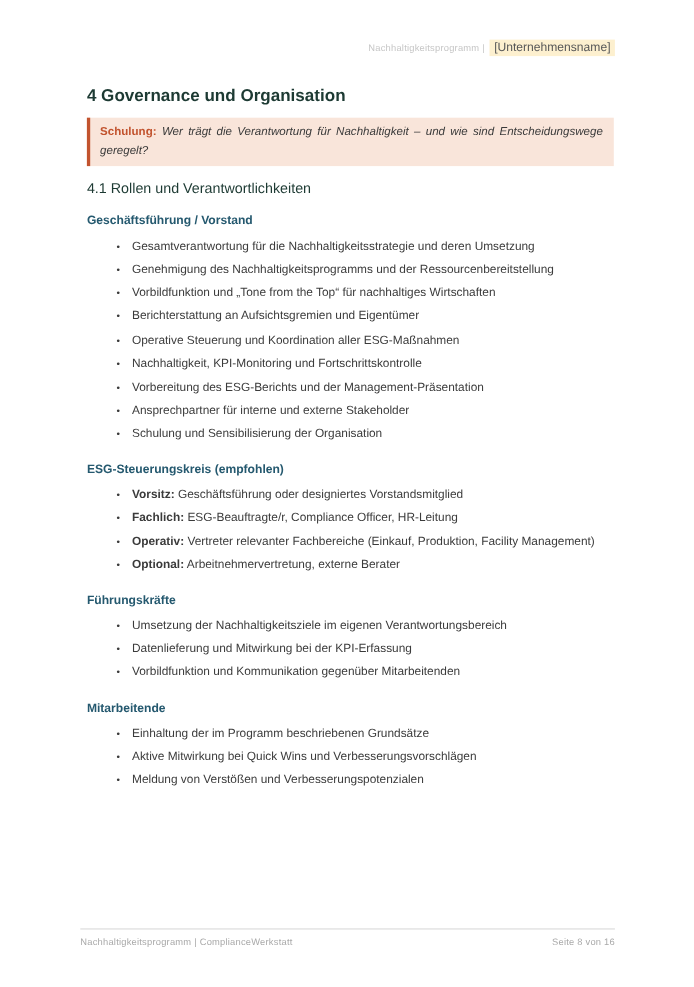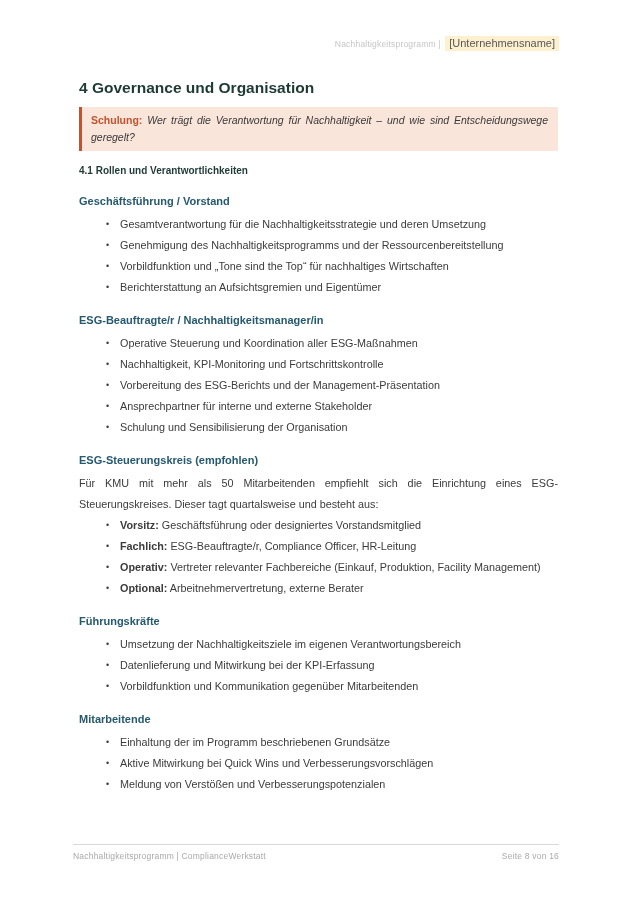--- a/index.html
+++ b/index.html
@@ -7,21 +7,21 @@
     position:relative; width:631px; height:897px; background:#ffffff;
     font-family:"Liberation Sans", sans-serif; color:#3b3b3b; overflow:hidden;
   }
   
   .header { position:absolute; top:33px; right:72px; text-align:left; white-space:nowrap; }
   .hdr-label { color:#c6c6c6; font-size:8.5px; letter-spacing:.2px; }
   .hdr-company { background:#fdf0cf; color:#575757; font-size:11px; padding:1px 4px 2px 4px; }
   
   .content { position:absolute; left:79px; right:73px; top:78px; }
   h1 { font-size:15.5px; line-height:19px; font-weight:bold; color:#1d3a33; margin:0 0 8px 0; }
-  h2 { font-size:10px; line-height:16px; font-weight:bold; color:#1d3a33; margin:12px 0 2px 0; }
+  h2 { font-size:13px; line-height:16px; font-weight:normal; color:#1d3a33; margin:12px 0 2px 0; }
   h3 { font-size:11px;  line-height:14px; font-weight:bold; color:#25596f; margin:15px 0 6px 0; }
   .leitfrage {
     background:#f9e5da; border-left:3px solid #c2532e;
     padding:5px 10px 6px 9px; margin:10px 0 0 0;
   }
   .leitfrage p { margin:0; font-size:10.5px; line-height:16.5px; text-align:justify; }
   .lf-label { color:#c2532e; font-weight:bold; font-style:normal; }
   .lf-text { font-style:italic; color:#3a3a3a; }
   .intro { font-size:10.8px; line-height:21px; text-align:justify; margin:0; }
   ul.blist { list-style:none; margin:0 0 2px 0; padding:0; }
@@ -63,29 +63,28 @@
       <li>
           <span class="blt">•</span>
           <span class="li-text">Gesamtverantwortung für die Nachhaltigkeitsstrategie und deren Umsetzung</span>
         </li>
       <li>
           <span class="blt">•</span>
           <span class="li-text">Genehmigung des Nachhaltigkeitsprogramms und der Ressourcenbereitstellung</span>
         </li>
       <li>
           <span class="blt">•</span>
-          <span class="li-text">Vorbildfunktion und „Tone sind the Top“ für nachhaltiges Wirtschaften</span>
+          <span class="li-text">Vorbildfunktion und „Tone from the Top“ für nachhaltiges Wirtschaften</span>
         </li>
       <li>
           <span class="blt">•</span>
           <span class="li-text">Berichterstattung an Aufsichtsgremien und Eigentümer</span>
         </li>
     </ul>
 
-    <h3>ESG-Beauftragte/r / Nachhaltigkeitsmanager/in</h3>
     <ul class="blist">
       <li>
           <span class="blt">•</span>
           <span class="li-text">Operative Steuerung und Koordination aller ESG-Maßnahmen</span>
         </li>
       <li>
           <span class="blt">•</span>
           <span class="li-text">Nachhaltigkeit, KPI-Monitoring und Fortschrittskontrolle</span>
         </li>
       <li>
@@ -96,21 +95,20 @@
           <span class="blt">•</span>
           <span class="li-text">Ansprechpartner für interne und externe Stakeholder</span>
         </li>
       <li>
           <span class="blt">•</span>
           <span class="li-text">Schulung und Sensibilisierung der Organisation</span>
         </li>
     </ul>
 
     <h3>ESG-Steuerungskreis (empfohlen)</h3>
-    <p class="intro">Für KMU mit mehr als 50 Mitarbeitenden empfiehlt sich die Einrichtung eines ESG-Steuerungskreises. Dieser tagt quartalsweise und besteht aus:</p>
     <ul class="blist">
       <li>
           <span class="blt">•</span>
           <span class="li-text"><span class="lead">Vorsitz:</span> <span>Geschäftsführung oder designiertes Vorstandsmitglied</span></span>
         </li>
       <li>
           <span class="blt">•</span>
           <span class="li-text"><span class="lead">Fachlich:</span> <span>ESG-Beauftragte/r, Compliance Officer, HR-Leitung</span></span>
         </li>
       <li>

